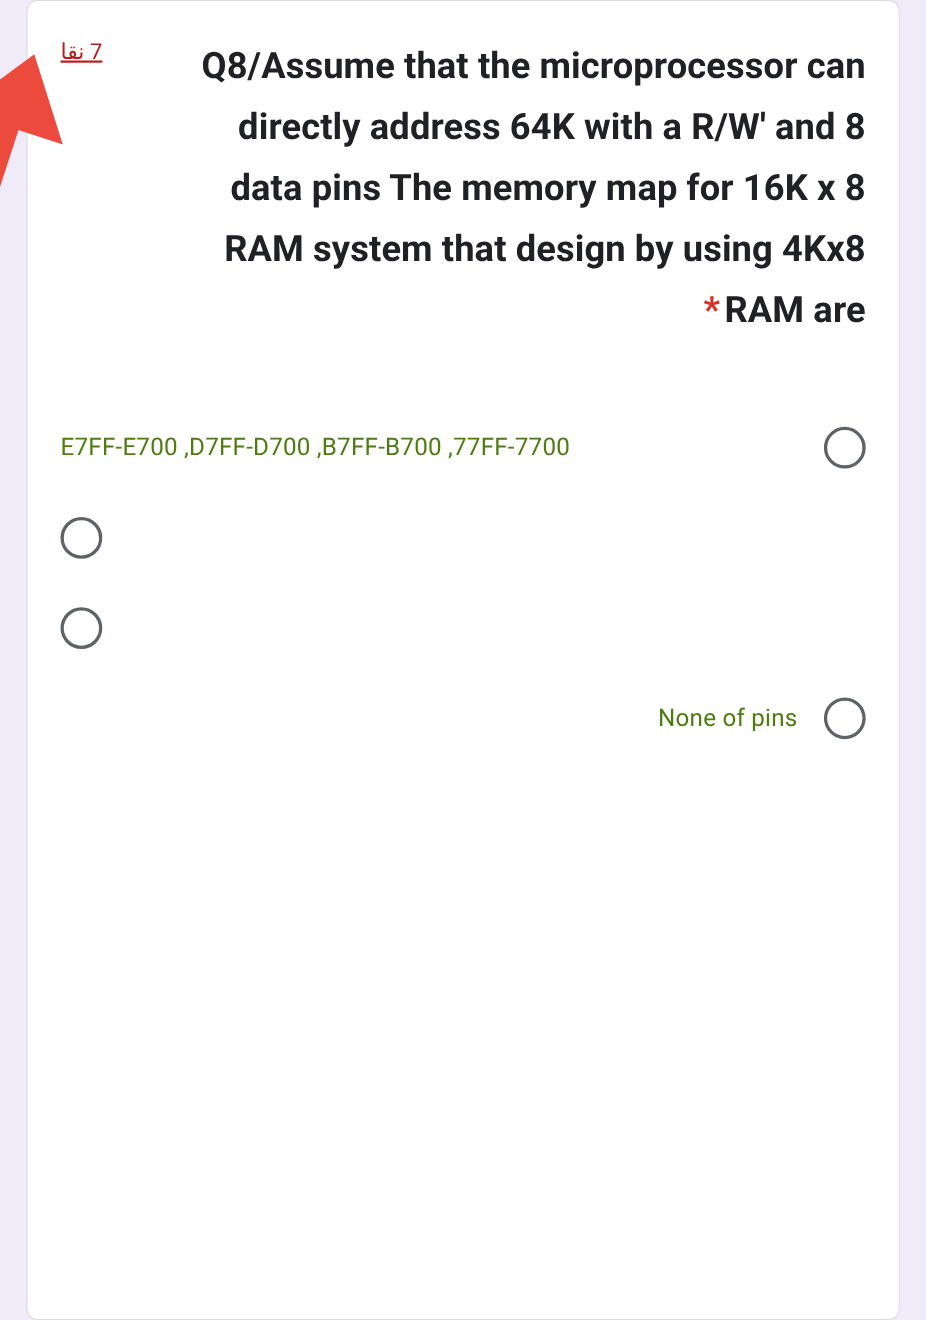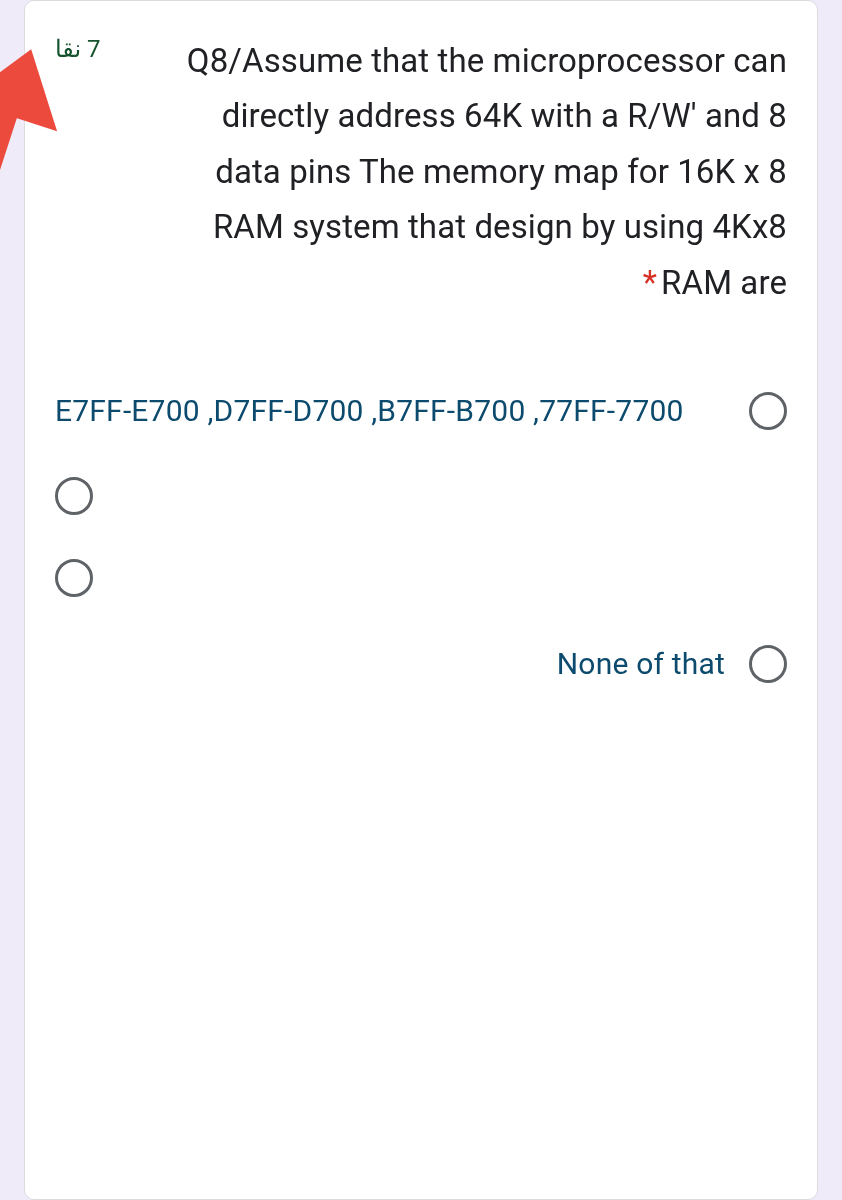--- a/index.html
+++ b/index.html
@@ -50,30 +50,32 @@
     border-bottom: 70px solid #eb4a3d;
     transform: rotate(-2deg);
   }
   .header-row {
     display: flex;
     justify-content: space-between;
     align-items: flex-start;
     direction: rtl;
   }
   .points {
-    color: #14532d;
-    font-size: 24px;
+    color: #b91c1c;
+    font-size: 20px;
     white-space: nowrap;
     padding-top: 6px;
     direction: rtl;
+    text-decoration: underline;
   }
   .question-block {
     text-align: right;
     padding-top: 4px;
     padding-left: 80px;
+    font-weight: bold;
   }
   .question {
     font-size: 33px;
     color: #202124;
     line-height: 1.68;
     letter-spacing: 0.1px;
   }
   .required {
     color: #d93025;
   }
@@ -81,22 +83,22 @@
     margin-top: 56px;
   }
   .option {
     display: flex;
     justify-content: space-between;
     align-items: center;
     padding: 22px 0;
     cursor: pointer;
   }
   .option-text {
-    font-size: 30px;
-    color: #0c4a6e;
+    font-size: 22px;
+    color: #4d7c0f;
     line-height: 1.5;
     text-align: left;
     flex: 1;
     padding-right: 24px;
     letter-spacing: 0.2px;
   }
   .option.rtl .option-text {
     text-align: right;
   }
   .radio {
@@ -135,19 +137,19 @@
 
     <div class="option">
       <div class="radio"></div>
     </div>
 
     <div class="option">
       <div class="radio"></div>
     </div>
 
     <div class="option rtl">
-      <div class="option-text">None of that</div>
+      <div class="option-text">None of pins</div>
       <div class="radio"></div>
     </div>
 
 
   </div>
 </div>
 
 </body></html>

